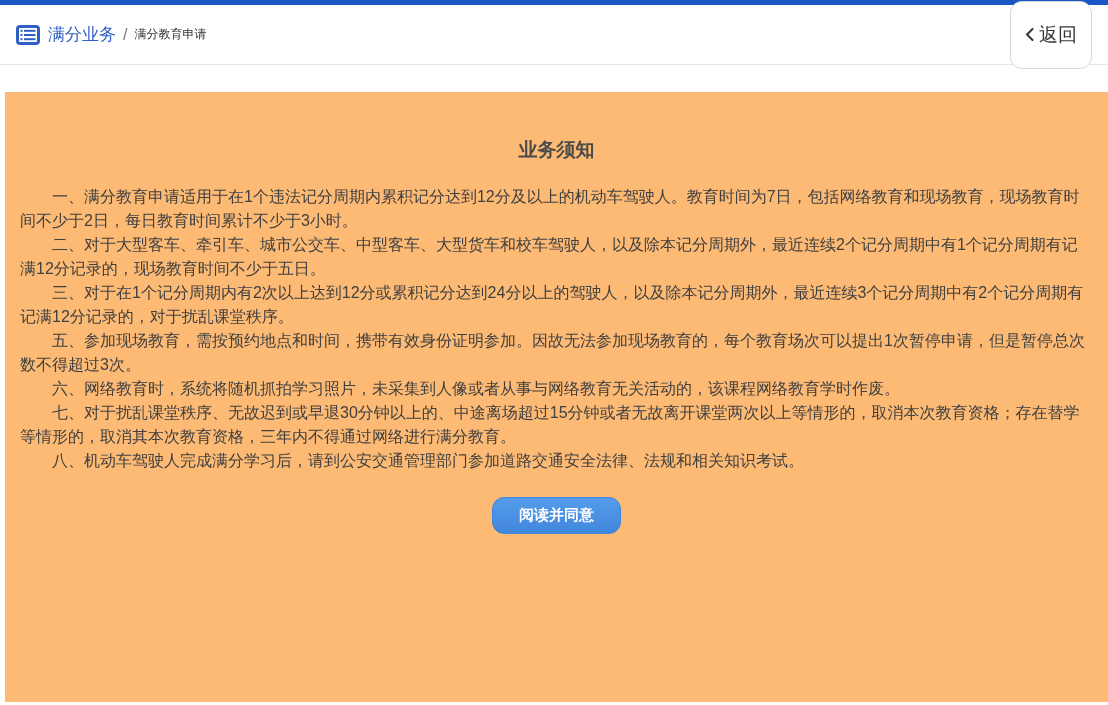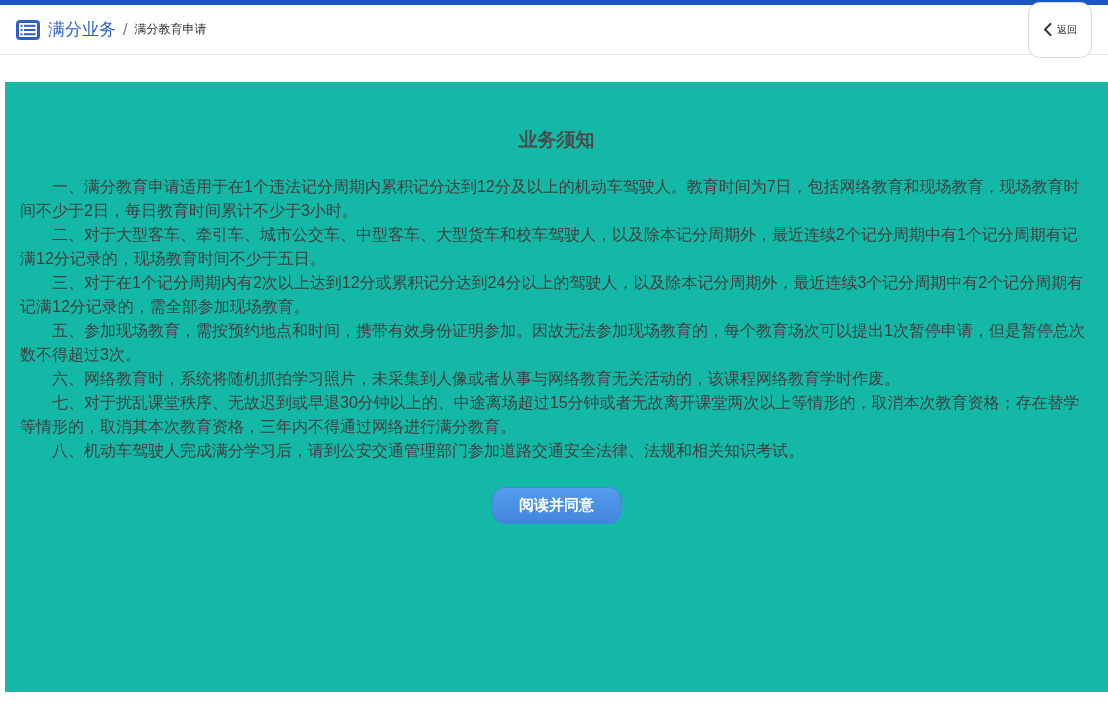--- a/index.html
+++ b/index.html
@@ -7,21 +7,21 @@
     width: 1108px; height: 705px;
     background: #ffffff;
     font-family: "Liberation Sans", "DejaVu Sans", sans-serif;
     overflow: hidden;
   }
   .topbar {
     width: 100%; height: 5px;
     background: #1b57c4;
   }
   .header {
-    height: 50px;
+    height: 60px;
     background: #ffffff;
     border-bottom: 1px solid #e7e7e7;
     display: flex;
     align-items: center;
     justify-content: space-between;
     padding: 0 16px;
   }
   .breadcrumb {
     display: flex;
     align-items: center;
@@ -46,31 +46,31 @@
     font-size: 12px;
   }
   .back-btn {
     display: inline-flex;
     align-items: center;
     gap: 5px;
     background: #ffffff;
     border: 1px solid #d8d8d8;
     border-radius: 12px;
     padding: 20px 14px;
-    font-size: 10px;
+    font-size: 19px;
     color: #333;
     cursor: pointer;
     font-family: inherit;
   }
   .back-btn svg { display: block; }
   .card {
     margin: 27px 0 0 5px;
     width: 1103px;
     height: 610px;
-    background: #14b8a6;
+    background: #fdba74;
     padding: 45px 15px 30px 15px;
   }
   .notice-title {
     text-align: center;
     font-size: 19px;
     font-weight: bold;
     color: #4a4a4a;
     margin-bottom: 22px;
   }
   .notice-text p {
@@ -125,21 +125,21 @@
     </svg>
     <span>返回</span>
   </button>
 </div>
 
 <div class="card">
   <div class="notice-title">业务须知</div>
   <div class="notice-text">
     <p>一、满分教育申请适用于在1个违法记分周期内累积记分达到12分及以上的机动车驾驶人。教育时间为7日，包括网络教育和现场教育，现场教育时间不少于2日，每日教育时间累计不少于3小时。</p>
     <p>二、对于大型客车、牵引车、城市公交车、中型客车、大型货车和校车驾驶人，以及除本记分周期外，最近连续2个记分周期中有1个记分周期有记满12分记录的，现场教育时间不少于五日。</p>
-    <p>三、对于在1个记分周期内有2次以上达到12分或累积记分达到24分以上的驾驶人，以及除本记分周期外，最近连续3个记分周期中有2个记分周期有记满12分记录的，需全部参加现场教育。</p>
+    <p>三、对于在1个记分周期内有2次以上达到12分或累积记分达到24分以上的驾驶人，以及除本记分周期外，最近连续3个记分周期中有2个记分周期有记满12分记录的，对于扰乱课堂秩序。</p>
     <p>五、参加现场教育，需按预约地点和时间，携带有效身份证明参加。因故无法参加现场教育的，每个教育场次可以提出1次暂停申请，但是暂停总次数不得超过3次。</p>
     <p>六、网络教育时，系统将随机抓拍学习照片，未采集到人像或者从事与网络教育无关活动的，该课程网络教育学时作废。</p>
     <p>七、对于扰乱课堂秩序、无故迟到或早退30分钟以上的、中途离场超过15分钟或者无故离开课堂两次以上等情形的，取消本次教育资格；存在替学等情形的，取消其本次教育资格，三年内不得通过网络进行满分教育。</p>
     <p>八、机动车驾驶人完成满分学习后，请到公安交通管理部门参加道路交通安全法律、法规和相关知识考试。</p>
   </div>
   <div class="agree-wrap">
     <button class="agree-btn">阅读并同意</button>
   </div>
 </div>
 

